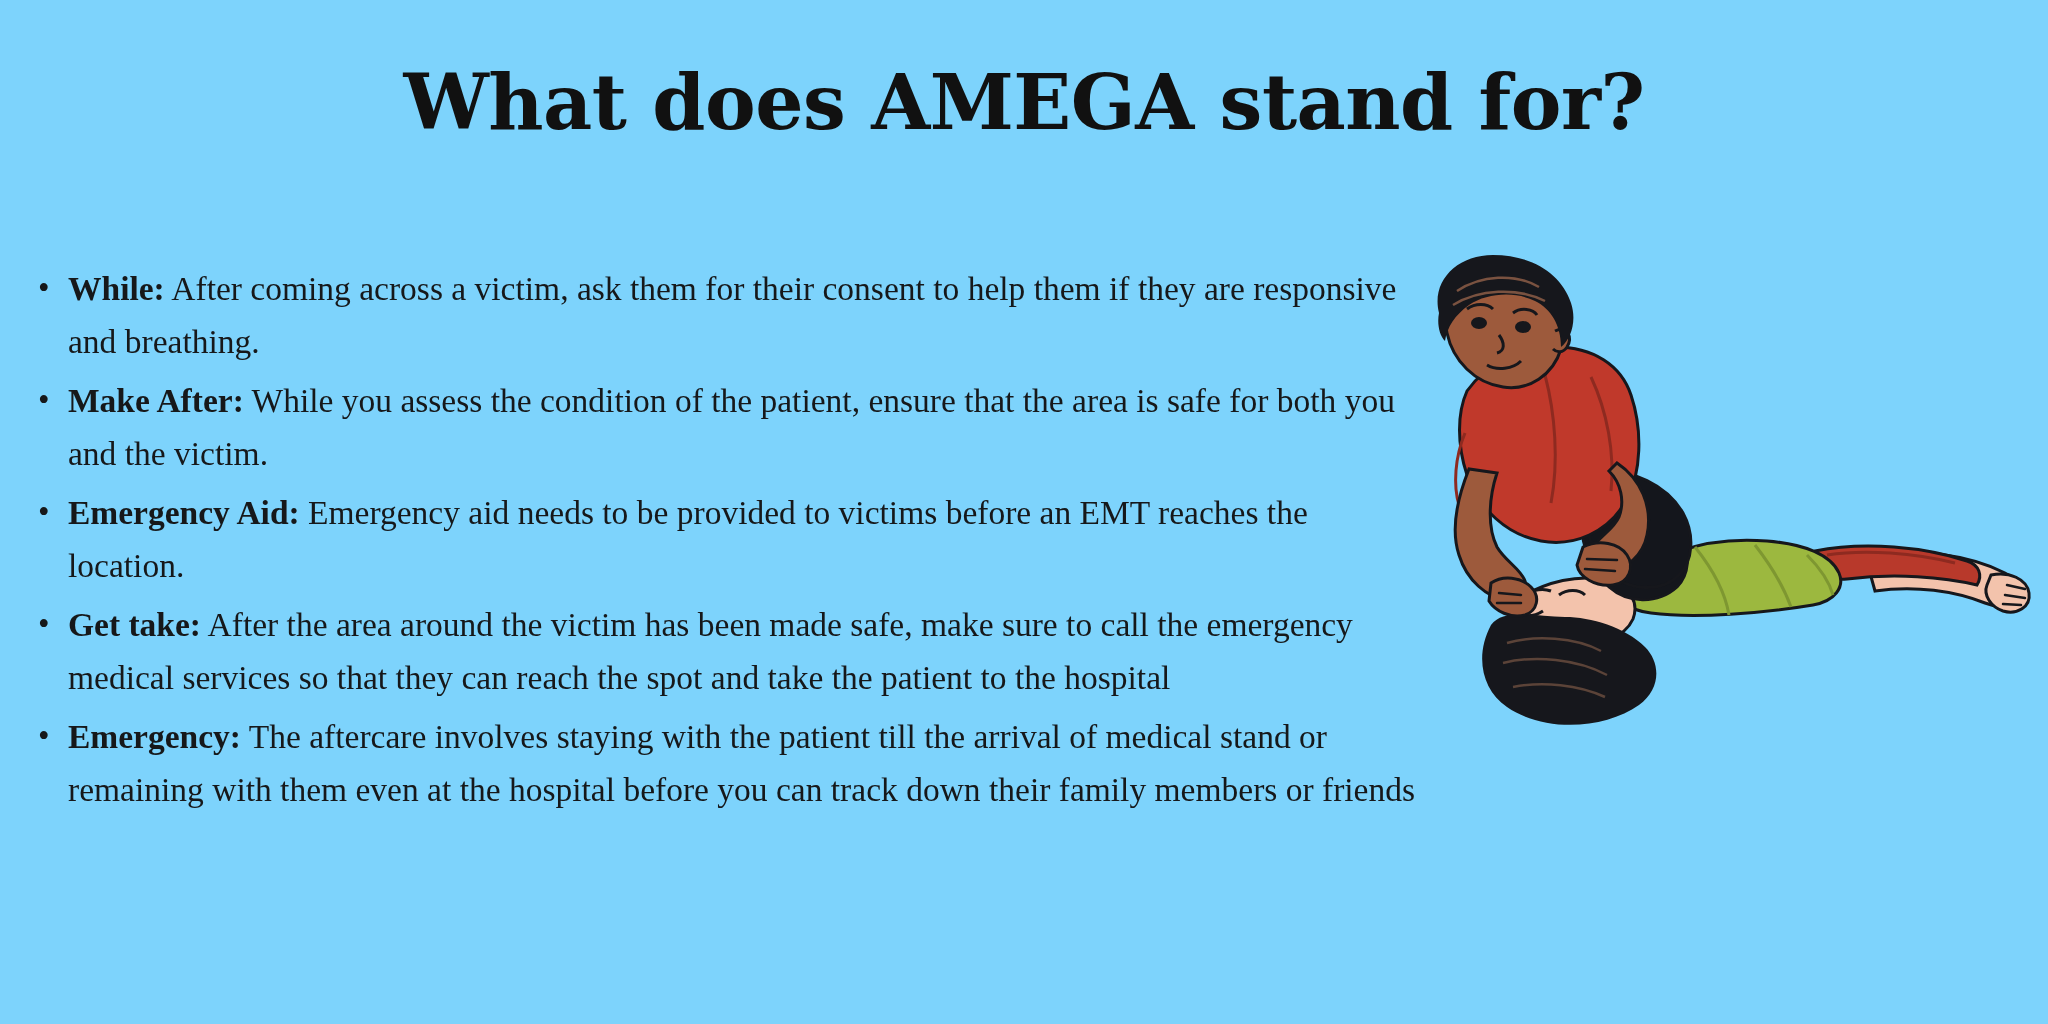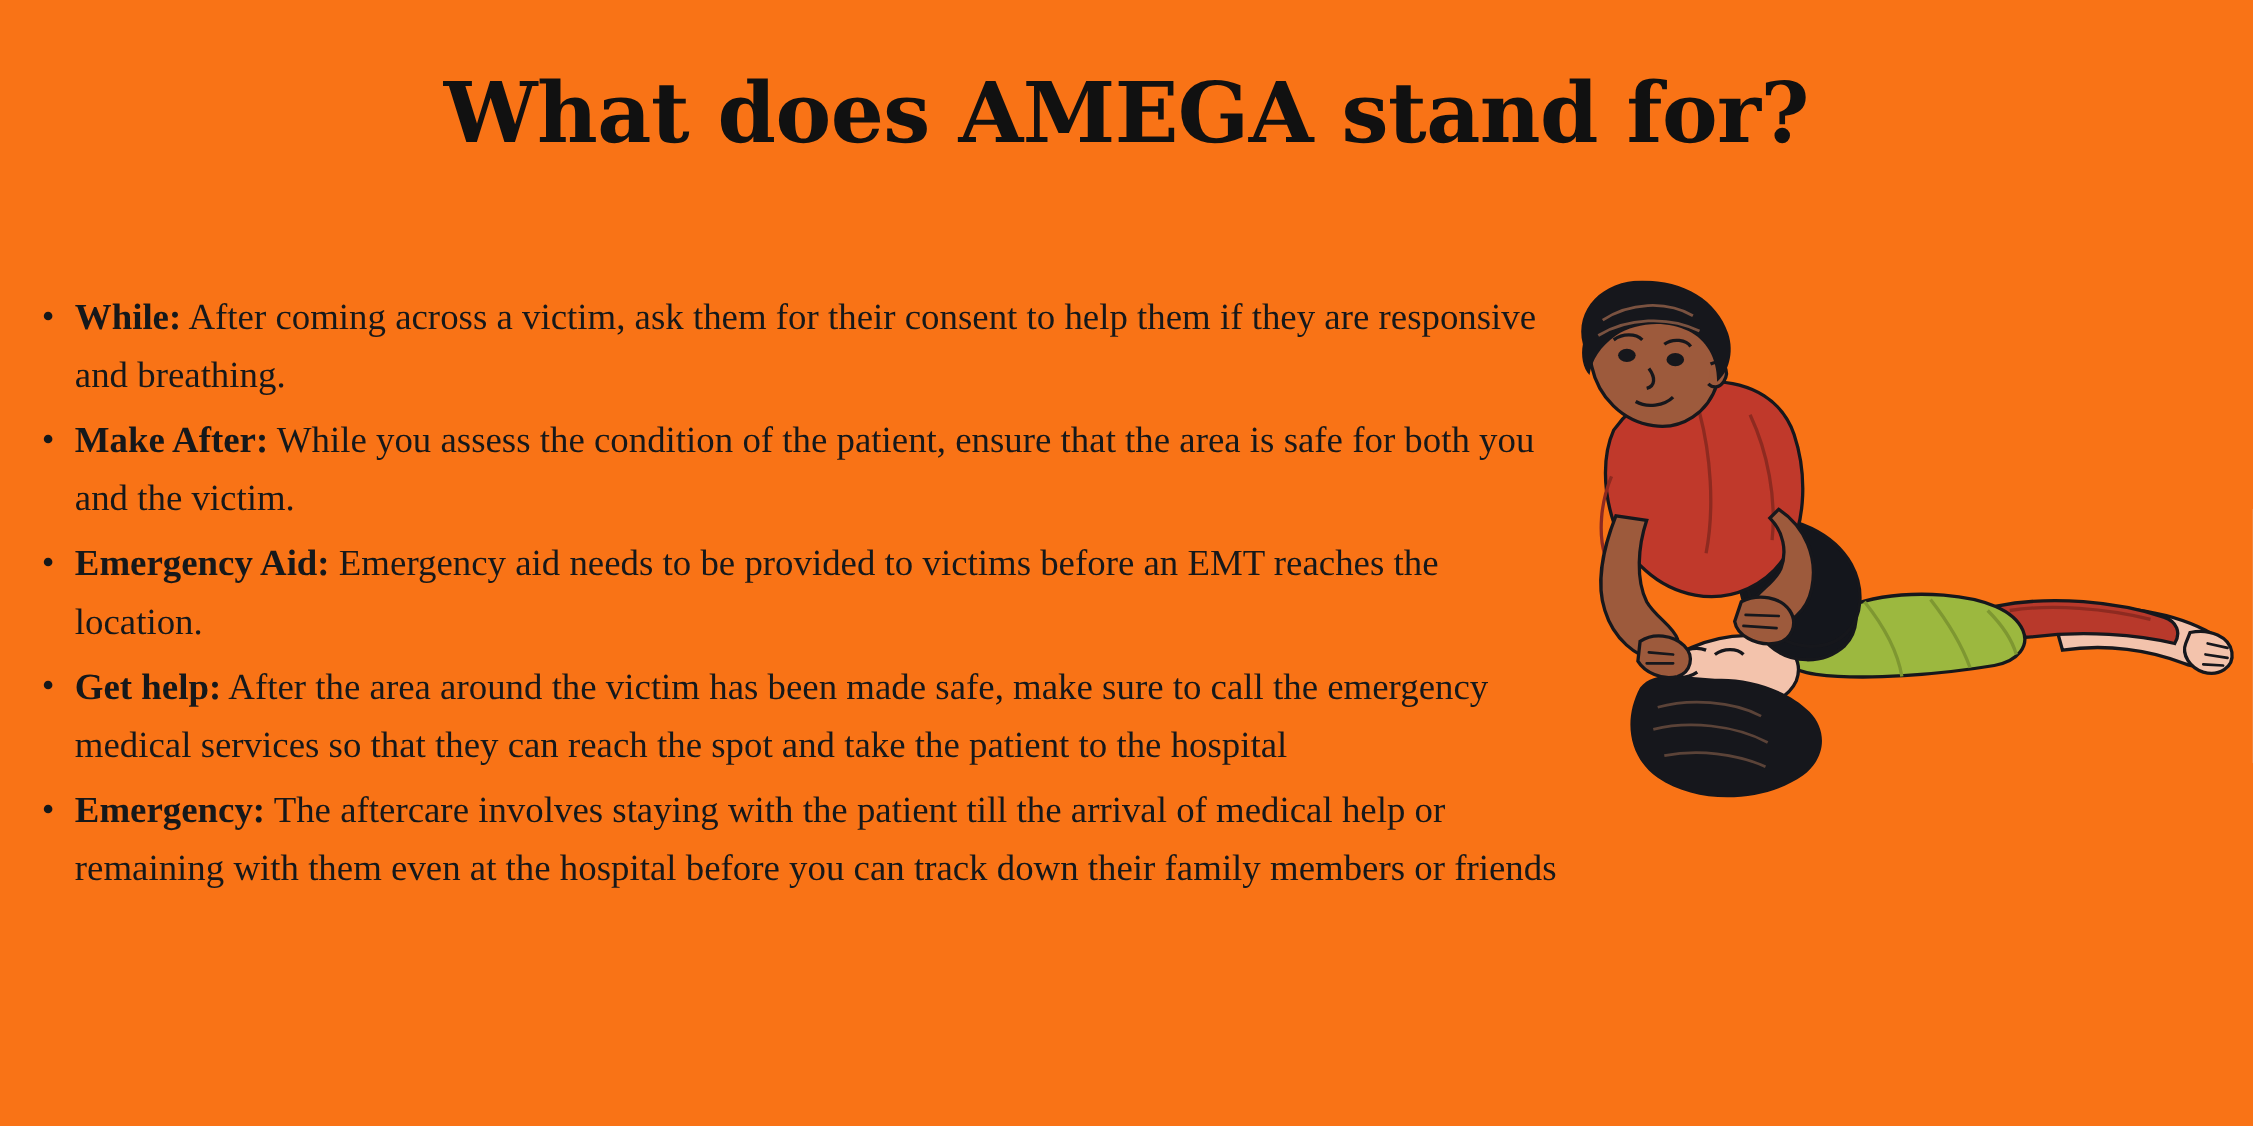--- a/index.html
+++ b/index.html
@@ -10,21 +10,21 @@
     width: 2048px;
     height: 1024px;
     background: #d9e6f2;
     font-family: "Liberation Serif", serif;
     overflow: hidden;
   }
   .page {
     position: relative;
     width: 2048px;
     height: 1024px;
-    background: #f97316;
+    background: #7dd3fc;
     box-sizing: border-box;
   }
   .title {
     position: absolute;
     top: 58px;
     left: 0;
     width: 2048px;
     text-align: center;
     font-family: "DejaVu Serif", serif;
     font-weight: bold;
@@ -89,24 +89,24 @@
       <li>
         <span class="bullet">•</span><span class="term">While:</span><span class="desc"> After coming across a victim, ask them for their consent to help them if they are responsive and breathing.</span>
       </li>
       <li>
         <span class="bullet">•</span><span class="term">Make After:</span><span class="desc"> While you assess the condition of the patient, ensure that the area is safe for both you and the victim.</span>
       </li>
       <li>
         <span class="bullet">•</span><span class="term">Emergency Aid:</span><span class="desc"> Emergency aid needs to be provided to victims before an EMT reaches the location.</span>
       </li>
       <li>
-        <span class="bullet">•</span><span class="term">Get help:</span><span class="desc"> After the area around the victim has been made safe, make sure to call the emergency medical services so that they can reach the spot and take the patient to the hospital</span>
+        <span class="bullet">•</span><span class="term">Get take:</span><span class="desc"> After the area around the victim has been made safe, make sure to call the emergency medical services so that they can reach the spot and take the patient to the hospital</span>
       </li>
       <li>
-        <span class="bullet">•</span><span class="term">Emergency:</span><span class="desc"> The aftercare involves staying with the patient till the arrival of medical help or remaining with them even at the hospital before you can track down their family members or friends</span>
+        <span class="bullet">•</span><span class="term">Emergency:</span><span class="desc"> The aftercare involves staying with the patient till the arrival of medical stand or remaining with them even at the hospital before you can track down their family members or friends</span>
       </li>
     </ul>
   </div>
 
   <div class="illustration">
     <svg width="640" height="620" viewBox="0 0 640 620" xmlns="http://www.w3.org/2000/svg">
 
       <g>
 
         <path d="M470 300 C520 292 575 300 610 318 C622 324 628 334 622 344 C616 354 600 352 590 348 C560 336 520 330 480 336 Z" fill="#f3c3ac" stroke="#16171c" stroke-width="3"></path>

